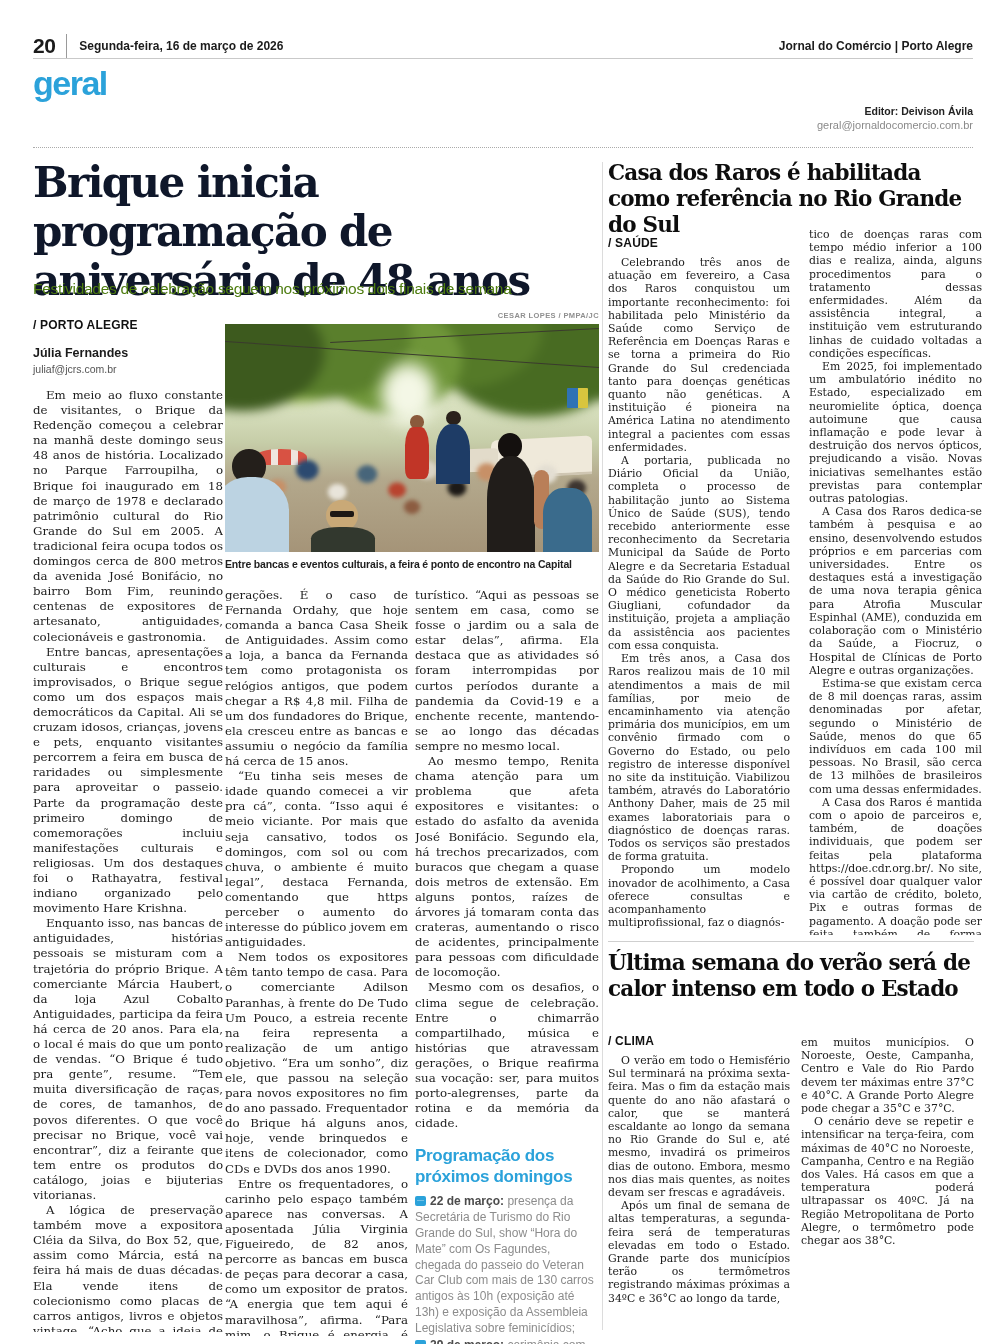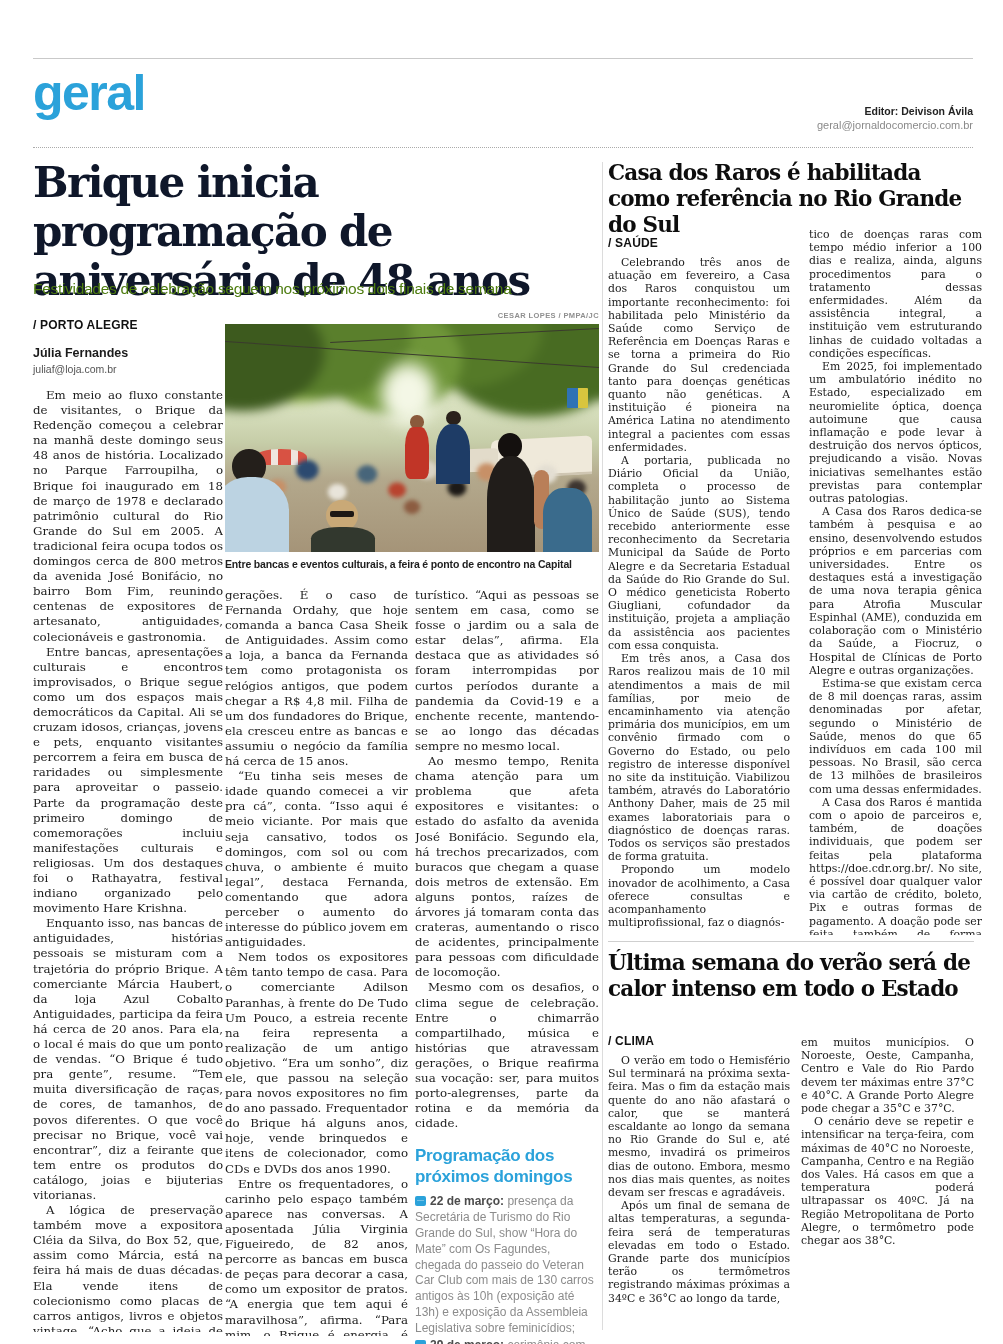--- a/index.html
+++ b/index.html
@@ -10,21 +10,21 @@
 
   
   .hdr-row{position:absolute;left:33px;right:30px;top:34px;height:24px;display:flex;align-items:center;}
   .pagenum{font-size:21px;font-weight:bold;letter-spacing:-.5px;}
   .hdr-div{width:1px;height:24px;background:#9a9a9a;margin:0 12px 0 11px;}
   .hdr-date{font-size:12px;font-weight:bold;}
   .hdr-right{margin-left:auto;font-size:12px;font-weight:bold;}
   .rule{position:absolute;left:33px;right:30px;height:0;border-top:1px solid #c9c9c9;}
   .rule-top{top:58px;}
   .rule-dotted{top:147px;border-top:1px dotted #ababab;}
-  .section-name{position:absolute;left:33px;top:64px;font-size:50px;font-weight:800;letter-spacing:-1.5px;color:var(--accent-blue);}
+  .section-name{position:absolute;left:33px;top:64px;font-size:34px;font-weight:800;letter-spacing:-1.5px;color:var(--accent-blue);}
   .editor{position:absolute;right:30px;top:104px;text-align:right;line-height:14px;}
   .ed1{font-size:10.5px;font-weight:bold;color:#222;}
   .ed2{font-size:11px;color:#8a8a8a;}
   .kicker{font-size:12px;font-weight:bold;color:#111;letter-spacing:.2px;}
   .col{position:absolute;overflow:hidden;text-align:justify;font-family:"DejaVu Serif",serif;color:#1c1c1c;
        hyphens:auto;-webkit-hyphens:auto;}
   .col p{text-indent:13px;}
   .col.cont p:first-child{text-indent:0;}
   .main-body{font-size:11.8px;line-height:15.1px;}
   .small-body{font-size:10.9px;line-height:13.2px;}
@@ -119,35 +119,41 @@
   .clima{top:950px;height:392px;}
   .clima .kicker{position:absolute;left:0;top:84px;}
   .kc1{left:0;top:104px;width:182px;height:280px;}
   .kc2{left:193px;top:86px;width:173px;height:298px;}
 </style>
 </head>
 <body>
 
 <div class="page">
 
+  <div class="hdr-row">
+    <span class="pagenum">20</span>
+    <span class="hdr-div"></span>
+    <span class="hdr-date">Segunda-feira, 16 de março de 2026</span>
+    <span class="hdr-right">Jornal do Comércio | Porto Alegre</span>
+  </div>
   <div class="rule rule-top"></div>
   <div class="section-name">geral</div>
   <div class="editor">
     <div class="ed1">Editor: Deivison Ávila</div>
     <div class="ed2">geral@jornaldocomercio.com.br</div>
   </div>
   <div class="rule rule-dotted"></div>
 
   <section class="main-art">
     <h1>Brique inicia programação de aniversário de 48 anos</h1>
     <div class="deck">Festividades de celebração seguem nos próximos dois finais de semana</div>
     <div class="kicker main-kicker">/ PORTO ALEGRE</div>
     <div class="byline">
       <div class="by-name">Júlia Fernandes</div>
-      <div class="by-mail">juliaf@loja.com.br</div>
+      <div class="by-mail">juliaf@jcrs.com.br</div>
     </div>
 
     <div class="credit">CESAR LOPES / PMPA/JC</div>
 
     <div class="photo">
       <div class="ph ph-canopy"></div>
       <div class="ph ph-sky"></div>
       <div class="ph ph-wire1"></div>
       <div class="ph ph-wire2"></div>
       <div class="ph ph-sign"></div>
@@ -172,21 +178,21 @@
     <div class="caption">Entre bancas e eventos culturais, a feira é ponto de encontro na Capital</div>
 
     <div class="col main-body c1">
         <p>Em meio ao fluxo constante de visitantes, o Brique da Redenção começou a celebrar na manhã deste domingo seus 48 anos de história. Localizado no Parque Farroupilha, o Brique foi inaugurado em 18 de março de 1978 e declarado patrimônio cultural do Rio Grande do Sul em 2005. A tradicional feira ocupa todos os domingos cerca de 800 metros da avenida José Bonifácio, no bairro Bom Fim, reunindo centenas de expositores de artesanato, antiguidades, colecionáveis e gastronomia.</p>
         <p>Entre bancas, apresentações culturais e encontros improvisados, o Brique segue como um dos espaços mais democráticos da Capital. Ali se cruzam idosos, crianças, jovens e pets, enquanto visitantes percorrem a feira em busca de raridades ou simplesmente para aproveitar o passeio. Parte da programação deste primeiro domingo de comemorações incluiu manifestações culturais e religiosas. Um dos destaques foi o Rathayatra, festival indiano organizado pelo movimento Hare Krishna.</p>
         <p>Enquanto isso, nas bancas de antiguidades, histórias pessoais se misturam com a trajetória do próprio Brique. A comerciante Márcia Haubert, da loja Azul Cobalto Antiguidades, participa da feira há cerca de 20 anos. Para ela, o local é mais do que um ponto de vendas. “O Brique é tudo pra gente”, resume. “Tem muita diversificação de raças, de cores, de tamanhos, de povos diferentes. O que você precisar no Brique, você vai encontrar”, diz a feirante que tem entre os produtos do catálogo, joias e bijuterias vitorianas.</p>
         <p>A lógica de preservação também move a expositora Cléia da Silva, do Box 52, que, assim como Márcia, está na feira há mais de duas décadas. Ela vende itens de colecionismo como placas de carros antigos, livros e objetos vintage. “Acho que a ideia de trabalhar no Brique é preservar a história”, afirma. “É uma forma de respeitar a natureza, de não desperdiçar o material que já foi utilizado, dar uma vida nova para tudo”, reflete.</p>
       </div>
     <div class="col main-body cont c2">
         <p>gerações. É o caso de Fernanda Ordahy, que hoje comanda a banca Casa Sheik de Antiguidades. Assim como a loja, a banca da Fernanda tem como protagonista os relógios antigos, que podem chegar a R$ 4,8 mil. Filha de um dos fundadores do Brique, ela cresceu entre as bancas e assumiu o negócio da família há cerca de 15 anos.</p>
-        <p>“Eu tinha seis meses de idade quando comecei a vir pra cá”, conta. “Isso aqui é meio viciante. Por mais que seja cansativo, todos os domingos, com sol ou com chuva, o ambiente é muito legal”, destaca Fernanda, comentando que adora perceber o aumento do interesse do público jovem em antiguidades.</p>
+        <p>“Eu tinha seis meses de idade quando comecei a vir pra cá”, conta. “Isso aqui é meio viciante. Por mais que seja cansativo, todos os domingos, com sol ou com chuva, o ambiente é muito legal”, destaca Fernanda, comentando que https perceber o aumento do interesse do público jovem em antiguidades.</p>
         <p>Nem todos os expositores têm tanto tempo de casa. Para o comerciante Adilson Paranhas, à frente do De Tudo Um Pouco, a estreia recente na feira representa a realização de um antigo objetivo. “Era um sonho”, diz ele, que passou na seleção para novos expositores no fim do ano passado. Frequentador do Brique há alguns anos, hoje, vende brinquedos e itens de colecionador, como CDs e DVDs dos anos 1990.</p>
         <p>Entre os frequentadores, o carinho pelo espaço também aparece nas conversas. A aposentada Júlia Virginia Figueiredo, de 82 anos, percorre as bancas em busca de peças para decorar a casa, como um expositor de pratos. “A energia que tem aqui é maravilhosa”, afirma. “Para mim, o Brique é energia, é vida. Todo mundo que vem para Porto Alegre tem que passar aqui.”</p>
       </div>
     <div class="col main-body cont c3">
       <div class="cont">
           <p>turístico. “Aqui as pessoas se sentem em casa, como se fosse o jardim ou a sala de estar delas”, afirma. Ela destaca que as atividades só foram interrompidas por curtos períodos durante a pandemia da Covid-19 e a enchente recente, mantendo-se ao longo das décadas sempre no mesmo local.</p>
           <p>Ao mesmo tempo, Renita chama atenção para um problema que afeta expositores e visitantes: o estado do asfalto da avenida José Bonifácio. Segundo ela, há trechos precarizados, com buracos que chegam a quase dois metros de extensão. Em alguns pontos, raízes de árvores já tomaram conta das crateras, aumentando o risco de acidentes, principalmente para pessoas com dificuldade de locomoção.</p>
           <p>Mesmo com os desafios, o clima segue de celebração. Entre o chimarrão compartilhado, música e histórias que atravessam gerações, o Brique reafirma sua vocação: ser, para muitos porto-alegrenses, parte da rotina e da memória da cidade.</p>
         </div>
       <div class="program">

